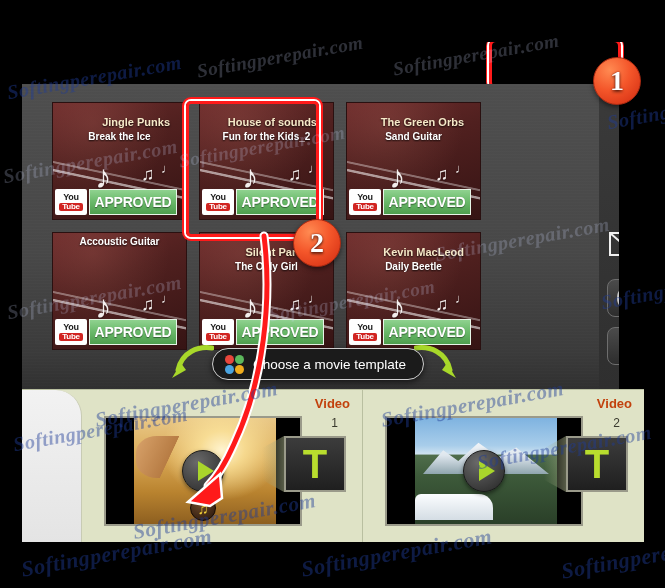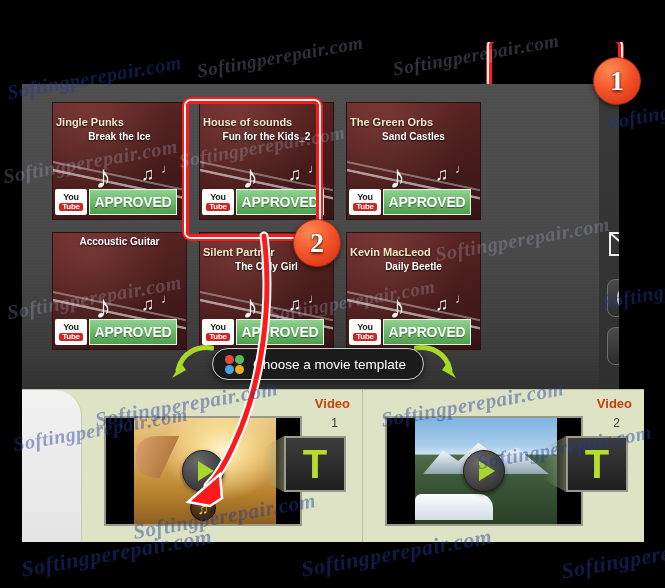--- a/index.html
+++ b/index.html
@@ -108,26 +108,26 @@
     line-height: 1;
     text-shadow: 0 1px 2px rgba(0,0,0,.5);
   }
   .note.n1 { left: 42px; bottom: 26px; font-size: 33px; }
   .note.n2 { left: 88px; bottom: 36px; font-size: 18px; }
   .note.n3 { left: 108px; bottom: 44px; font-size: 13px; }
 
   .tile-title {
     position: relative;
     margin-top: 13px;
-    text-align: left;
+    text-align: right;
     color: #f6e9c8;
     font-size: 11px;
     font-weight: bold;
     text-shadow: 0 1px 2px rgba(0,0,0,.85);
-    padding: 0 3px;
+    padding: 0 16px;
     white-space: nowrap;
     overflow: hidden;
   }
   .tile-sub {
     position: relative;
     margin-top: 3px;
     text-align: center;
     color: #ffffff;
     font-size: 10px;
     font-weight: bold;
@@ -548,21 +548,21 @@
         </div>
       </div>
 
       <div class="tile">
         <div class="tile-art">
           <span class="note n1">♪</span>
           <span class="note n2">♫</span>
           <span class="note n3">♩</span>
         </div>
         <div class="tile-title">The Green Orbs</div>
-        <div class="tile-sub">Sand Castles</div>
+        <div class="tile-sub">Sand Guitar</div>
         <div class="badge-row">
           <div class="yt">
             <div class="yt-you">You</div>
             <div class="yt-tube">Tube</div>
           </div>
           <div class="approved">APPROVED</div>
         </div>
       </div>
 
       <div class="tile">

